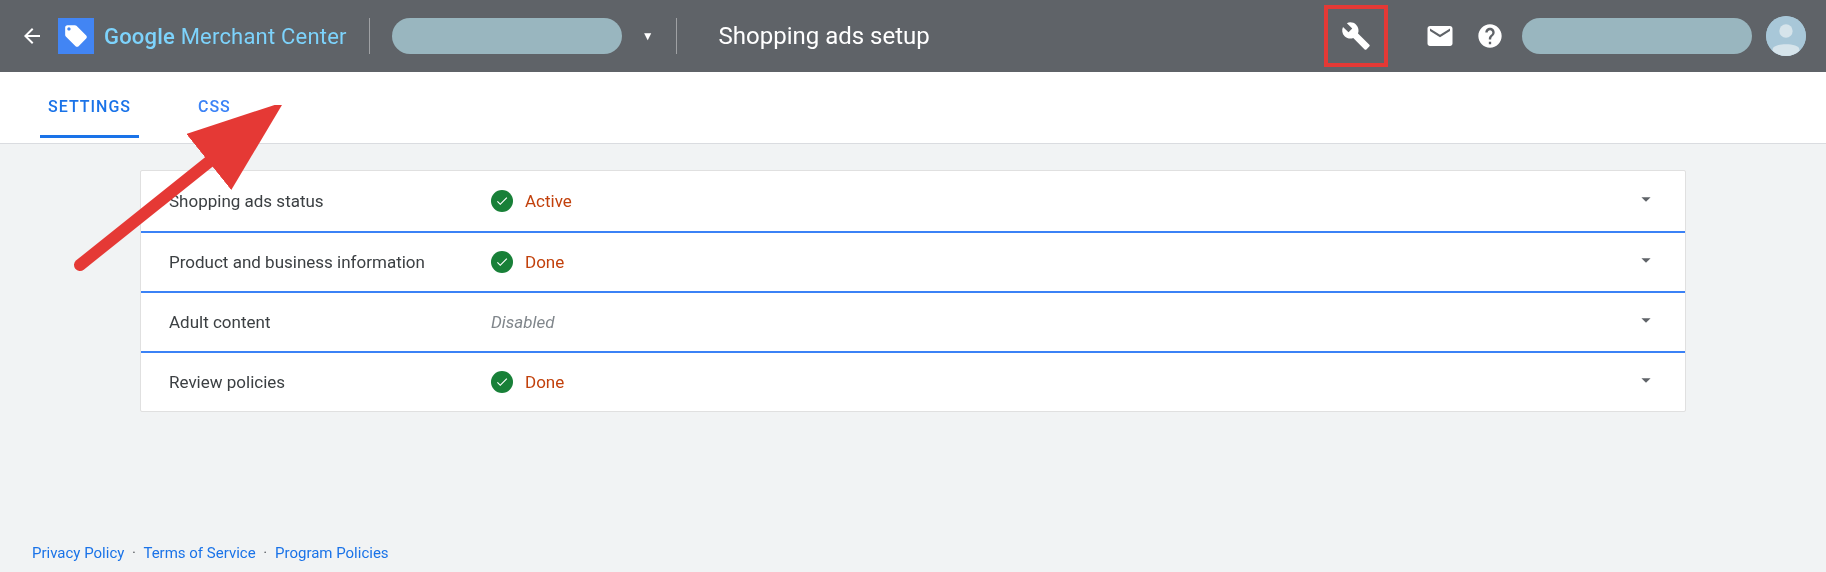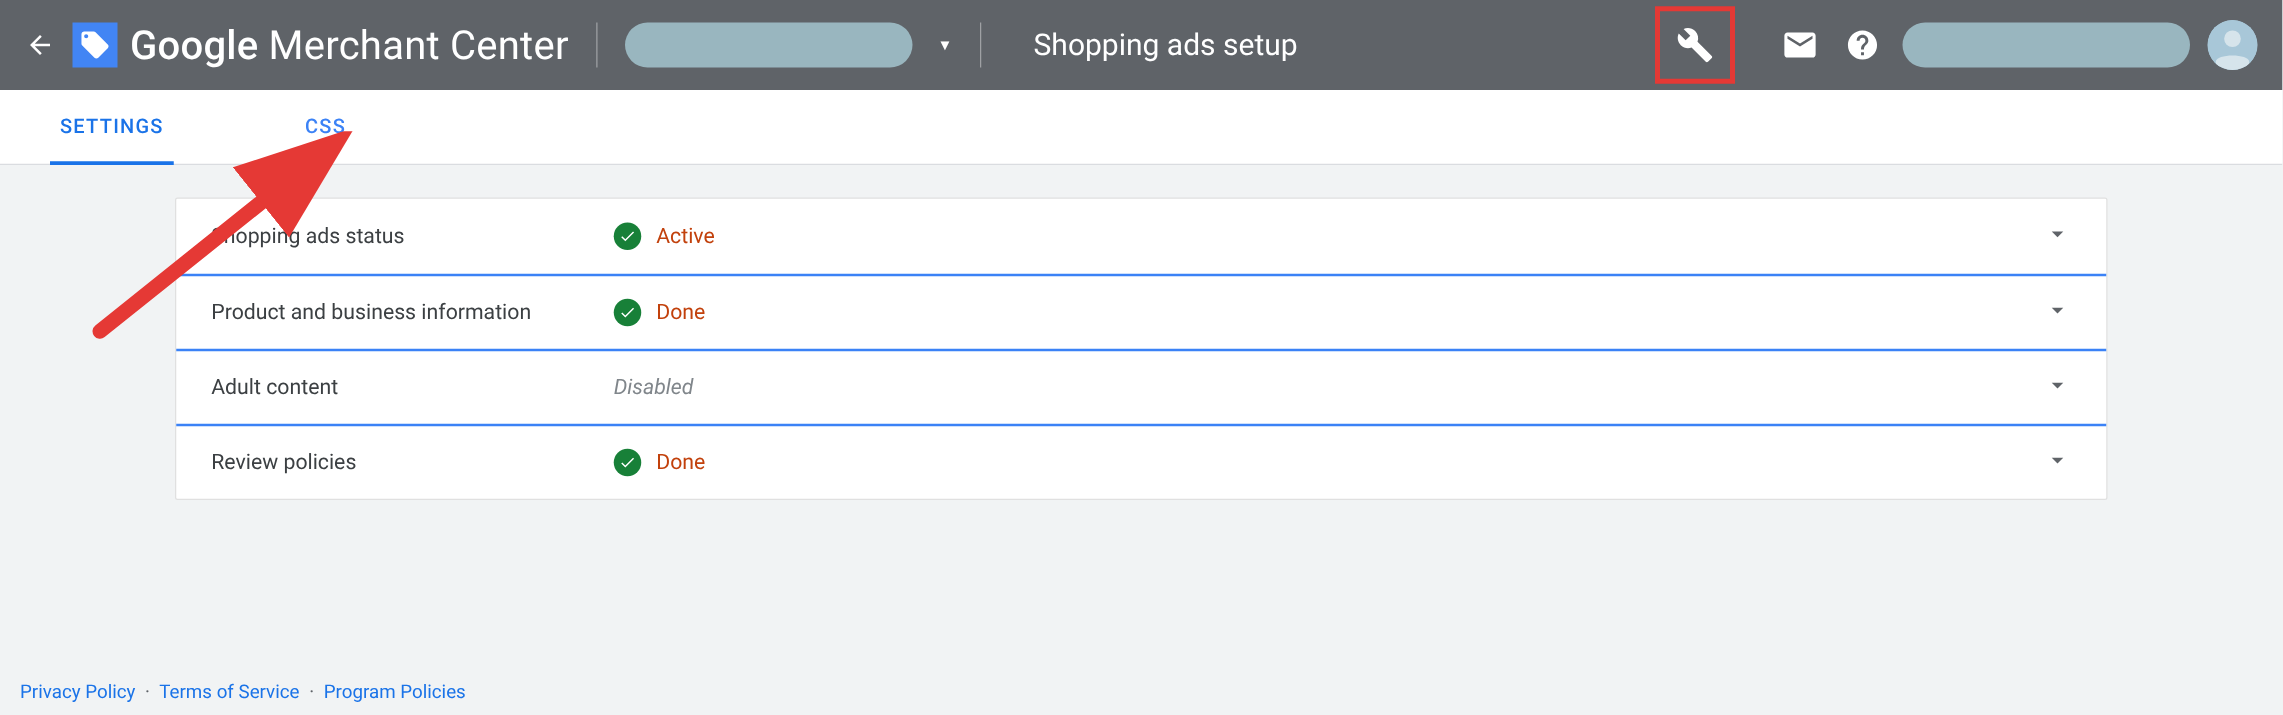--- a/index.html
+++ b/index.html
@@ -36,22 +36,22 @@
     }
     .logo-icon {
       width: 36px;
       height: 36px;
       background: #4285f4;
       display: flex;
       align-items: center;
       justify-content: center;
     }
     .logo-text {
-      color: #ffffff;
-      font-size: 32px;
+      color: #7dd3fc;
+      font-size: 22px;
       font-weight: 400;
       letter-spacing: 0.2px;
     }
     .logo-text .bold { font-weight: 500; }
     .divider {
       width: 1px;
       height: 36px;
       background: rgba(255,255,255,0.4);
       margin: 0 8px;
     }
@@ -98,25 +98,25 @@
       border-radius: 50%;
       background: #a8c7d8;
       display: flex;
       align-items: center;
       justify-content: center;
       overflow: hidden;
     }
     
     .tabs {
       background: #fff;
-      height: 60px;
+      height: 72px;
       display: flex;
       align-items: center;
       padding: 0 40px;
-      gap: 97px;
+      gap: 51px;
       border-bottom: 1px solid #dadce0;
     }
     .tab {
       font-size: 16px;
       letter-spacing: 1px;
       font-weight: 500;
       color: #3b82f6;
       cursor: pointer;
       height: 60px;
       display: flex;
@@ -169,21 +169,21 @@
       align-items: center;
       justify-content: center;
     }
     .chevron {
       color: #5f6368;
     }
     
     .footer {
       position: absolute;
       bottom: 10px;
-      left: 16px;
+      left: 32px;
       font-size: 15px;
       color: #1a73e8;
     }
     .footer a {
       color: #1a73e8;
       text-decoration: none;
       cursor: pointer;
     }
     .footer .dot { color: #5f6368; margin: 0 4px; }
     

